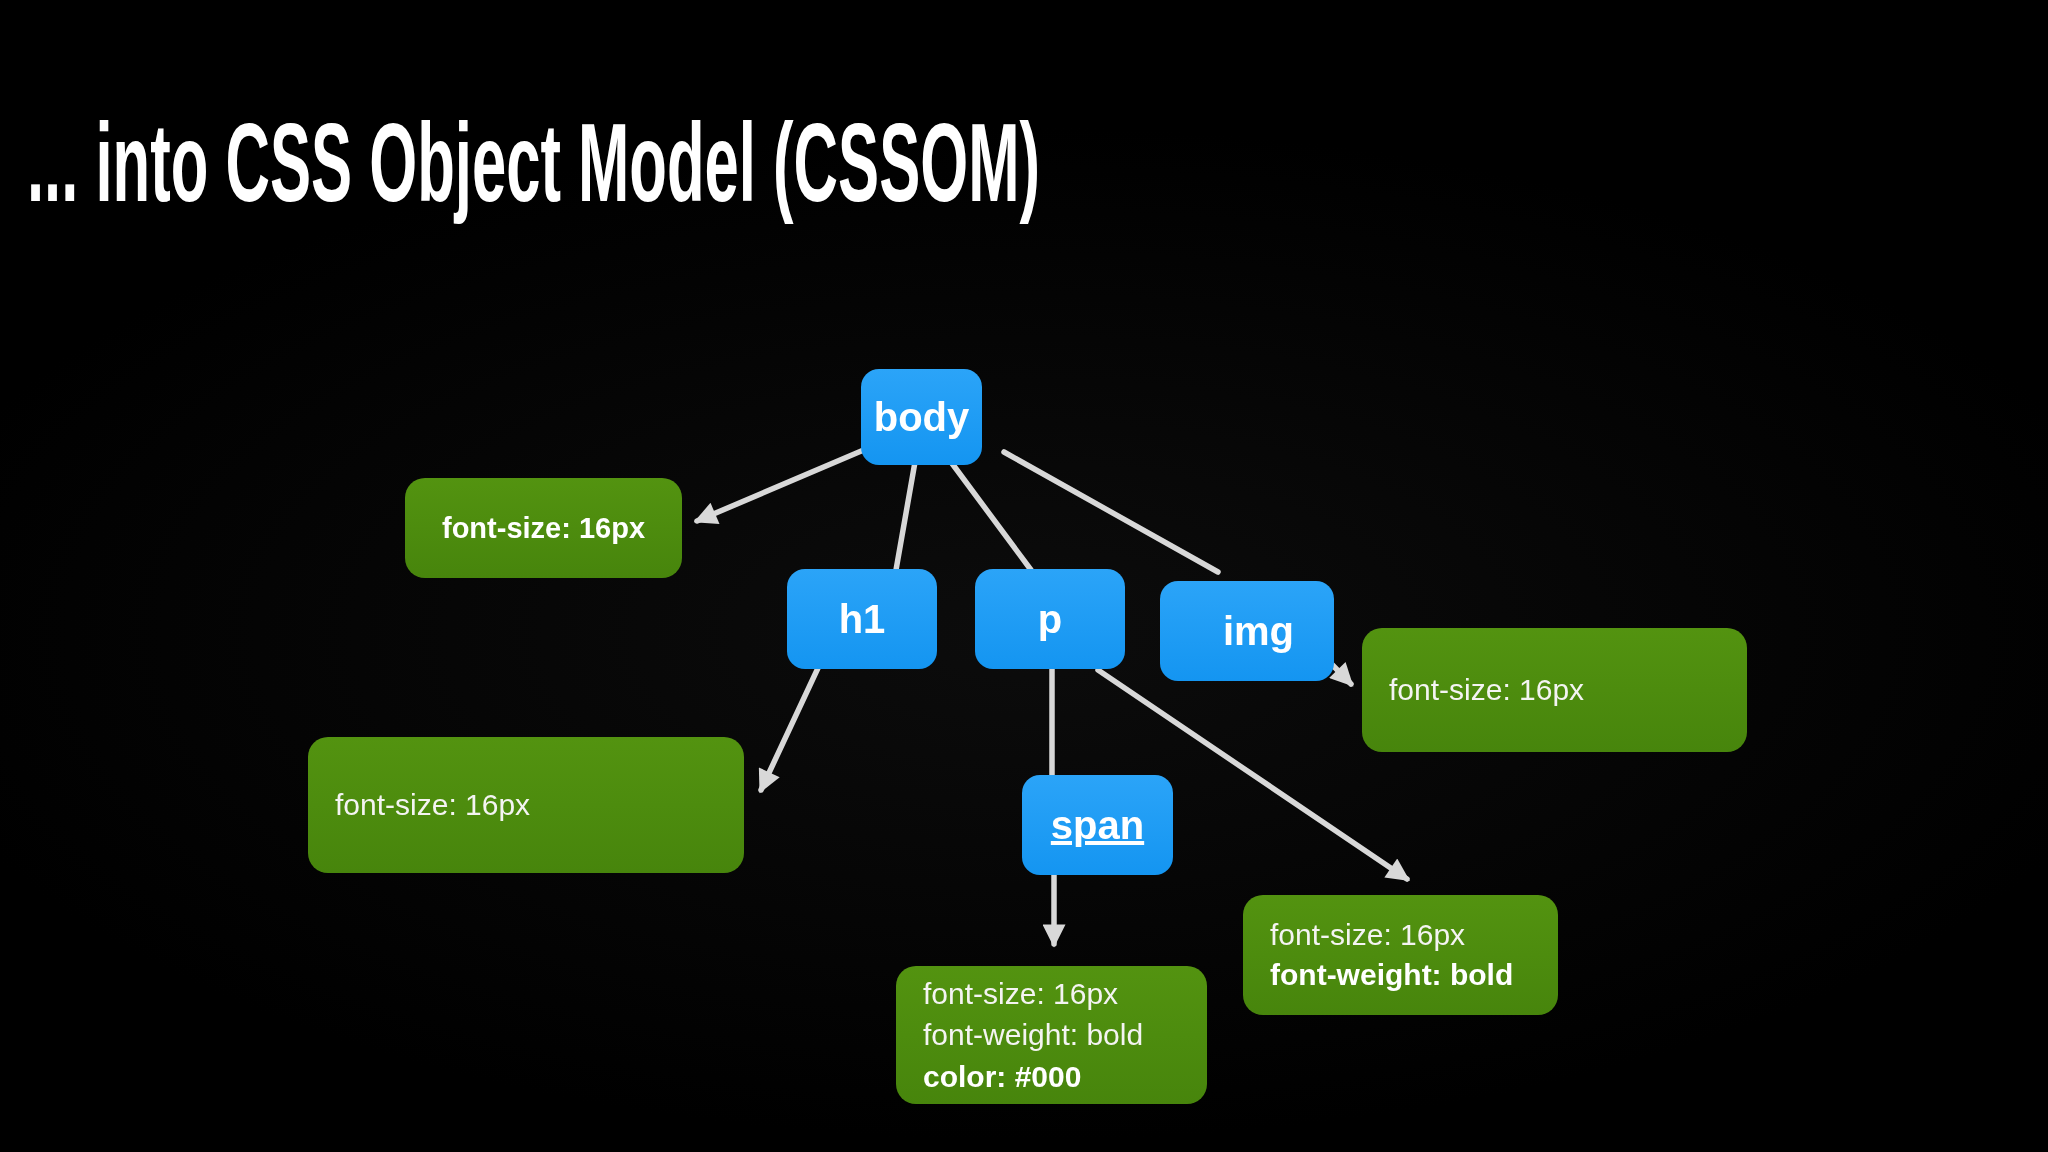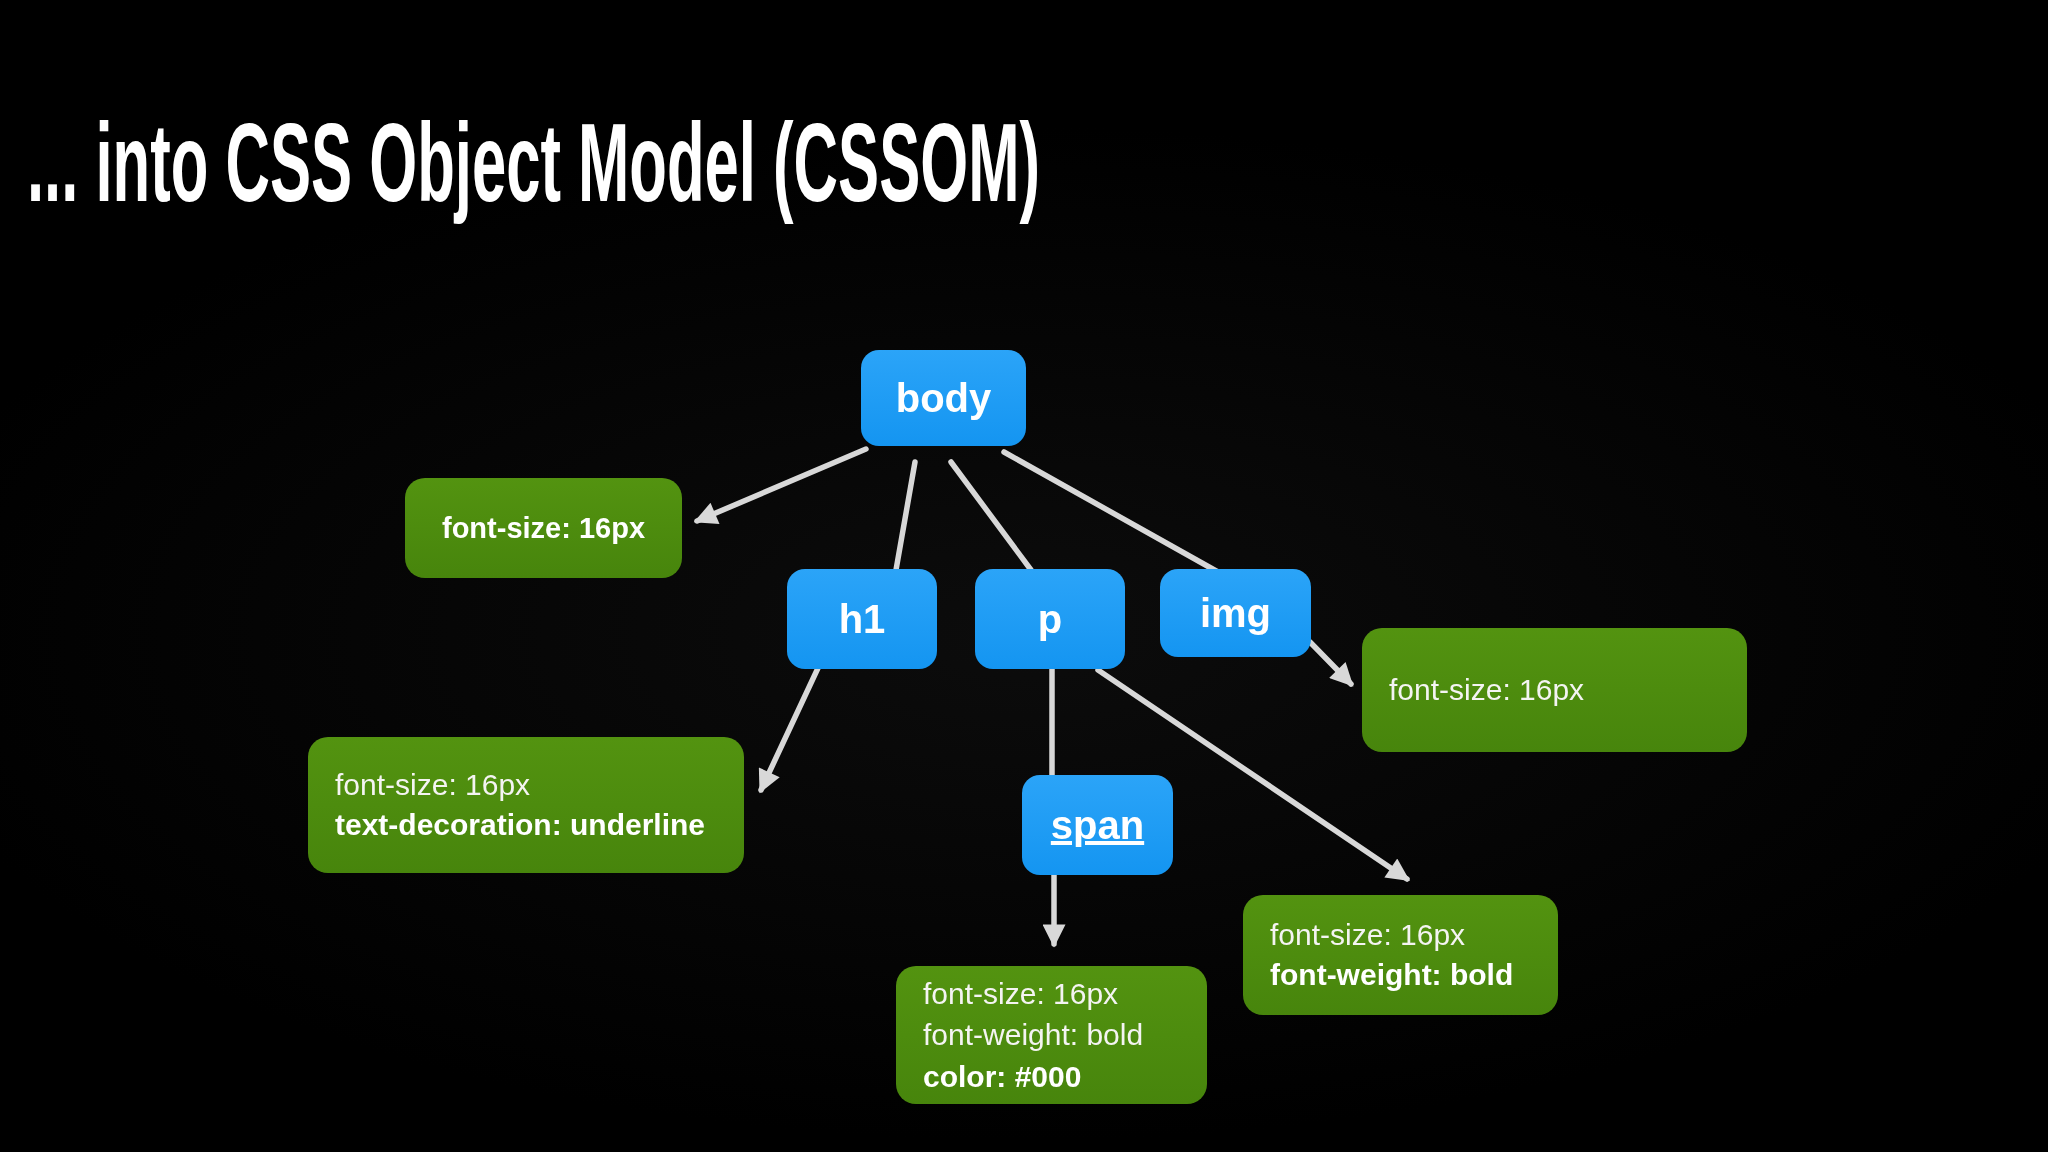--- a/index.html
+++ b/index.html
@@ -88,47 +88,46 @@
       <line x1="951" y1="462" x2="1031" y2="570"></line>
       <line x1="1004" y1="452" x2="1218" y2="572"></line>
       <line x1="818" y1="668" x2="761" y2="790" marker-end="url(#arrow)"></line>
       <line x1="1310" y1="642" x2="1351" y2="684" marker-end="url(#arrow)"></line>
       <line x1="1052" y1="668" x2="1052" y2="776"></line>
       <line x1="1098" y1="670" x2="1407" y2="879" marker-end="url(#arrow)"></line>
       <line x1="1054" y1="874" x2="1054" y2="944" marker-end="url(#arrow)"></line>
     </g>
   </svg>
 
-  <div class="node" style="left:861px; top:350px; width:165px; height:96px;">
+  <div class="node" style="left:861px; top:369px; width:121px; height:96px;">
     <span>body</span>
   </div>
 
   <div class="node" style="left:787px; top:569px; width:150px; height:100px;">
     <span>h1</span>
   </div>
 
   <div class="node" style="left:975px; top:569px; width:150px; height:100px;">
     <span>p</span>
   </div>
 
-  <div class="node" style="left:1160px; top:569px; width:151px; height:88px;">
+  <div class="node" style="left:1160px; top:581px; width:151px; height:100px;padding-left:23px;">
     <span>img</span>
   </div>
 
   <div class="node" style="left:1022px; top:775px; width:151px; height:100px;text-decoration:underline;">
     <span>span</span>
   </div>
 
   <div class="stylebox centered" style="left:405px; top:478px; width:277px; height:100px; font-size:29px;">
     <span class="ln bold">font-size: 16px</span>
   </div>
 
   <div class="stylebox" style="left:308px; top:737px; width:436px; height:136px;">
     <span class="ln">font-size: 16px</span>
-    <span class="ln bold">text-decoration: underline</span>
   </div>
 
   <div class="stylebox" style="left:1362px; top:628px; width:385px; height:124px;">
     <span class="ln">font-size: 16px</span>
   </div>
 
   <div class="stylebox" style="left:1243px; top:895px; width:315px; height:120px;">
     <span class="ln">font-size: 16px</span>
     <span class="ln bold">font-weight: bold</span>
   </div>

